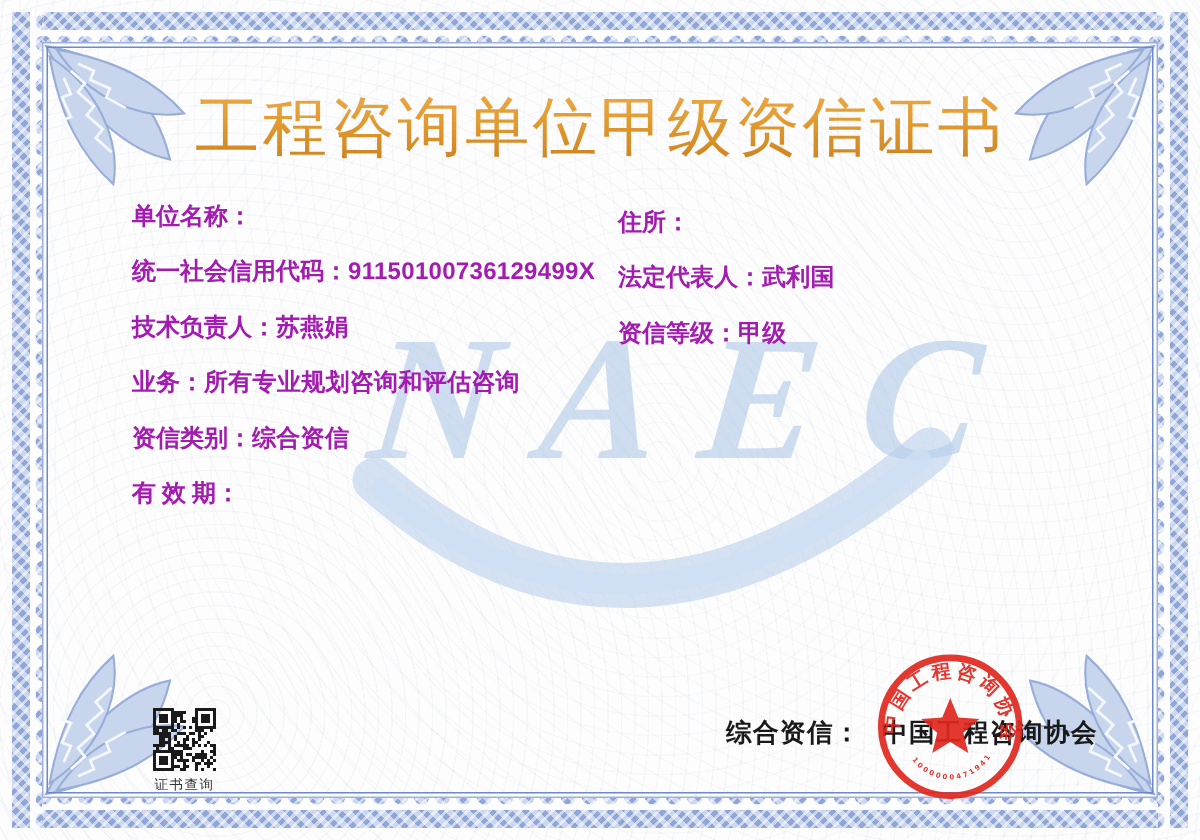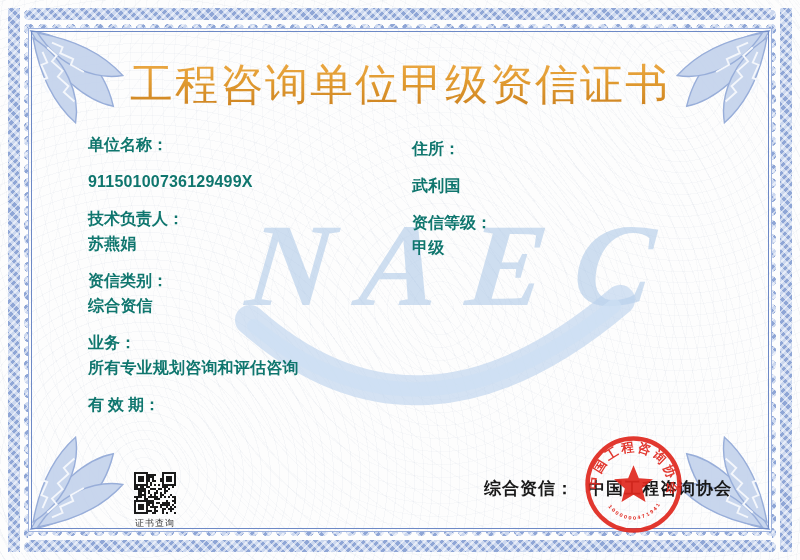--- a/index.html
+++ b/index.html
@@ -66,27 +66,27 @@
     font-family:"DejaVu Sans",sans-serif;
     background:linear-gradient(180deg,#eeac49 0%, #e09a30 45%, #c97e1e 100%);
     -webkit-background-clip:text; background-clip:text;
     color:transparent;
   }
   
   .col { position:absolute; z-index:4; }
   .col-left  { left:88px;  top:132px; width:322px; }
   .col-right { left:412px; top:136px; width:316px; }
   .field { display:flex; align-items:flex-start; margin-bottom:12px;
-    font-size:16px; line-height:25px; color:#0f766e;flex-direction:column; }
+    font-size:16px; line-height:25px; color:#a21caf; }
   .field .label { white-space:nowrap; font-weight:600;
     font-family:"Liberation Serif","DejaVu Serif",serif; }
   .field .value { font-weight:700; font-family:"Liberation Sans","DejaVu Sans",sans-serif;
     letter-spacing:.2px; }
   
-  .qr-block { position:absolute; left:132px; top:472px; z-index:4; text-align:center; }
+  .qr-block { position:absolute; left:100px; top:472px; z-index:4; text-align:center; }
   .qr { width:46px; height:42px; display:block; margin:0 auto; }
   .qr-caption { margin-top:3px; font-size:9px; color:#333;
     font-family:"Liberation Serif",serif; letter-spacing:1px; }
   
   .issuer { position:absolute; left:484px; top:477px; z-index:4;
     font-size:17px; font-weight:600; color:#191919;
     font-family:"Liberation Serif","DejaVu Serif",serif; letter-spacing:1px; }
   .issuer .issuer-value { margin-left:14px; }
   .seal { position:absolute; left:583px; top:434px; width:101px; height:101px; z-index:5; opacity:.92; }
 </style>
@@ -135,44 +135,46 @@
   <path d="M 84 146 Q 250 282 444 126" fill="none" stroke="rgba(205,223,243,.7)" stroke-width="14" stroke-linecap="round"></path>
 </svg>
 
 <div class="title">工程咨询单位甲级资信证书</div>
 
 <div class="col col-left">
   <div class="field">
     <span class="label">单位名称：</span>
   </div>
   <div class="field">
+    <span class="label">统一社会信用代码：</span>
     <span class="value">91150100736129499X</span>
   </div>
   <div class="field">
     <span class="label">技术负责人：</span>
     <span class="value">苏燕娟</span>
   </div>
   <div class="field">
+    <span class="label">业务：</span>
+    <span class="value">所有专业规划咨询和评估咨询</span>
+  </div>
+  <div class="field">
     <span class="label">资信类别：</span>
     <span class="value">综合资信</span>
   </div>
   <div class="field">
-    <span class="label">业务：</span>
-    <span class="value">所有专业规划咨询和评估咨询</span>
-  </div>
-  <div class="field">
     <span class="label">有 效 期：</span>
   </div>
 </div>
 
 <div class="col col-right">
   <div class="field">
     <span class="label">住所：</span>
   </div>
   <div class="field">
+    <span class="label">法定代表人：</span>
     <span class="value">武利国</span>
   </div>
   <div class="field">
     <span class="label">资信等级：</span>
     <span class="value">甲级</span>
   </div>
 </div>
 
 <div class="qr-block">
   <svg class="qr" id="qr" viewBox="0 0 21 21" shape-rendering="crispEdges">

